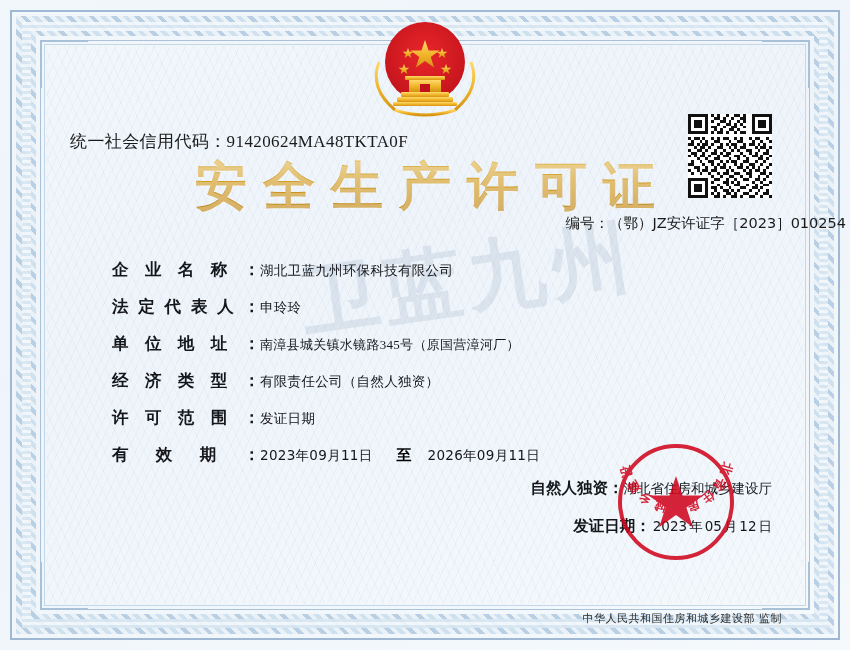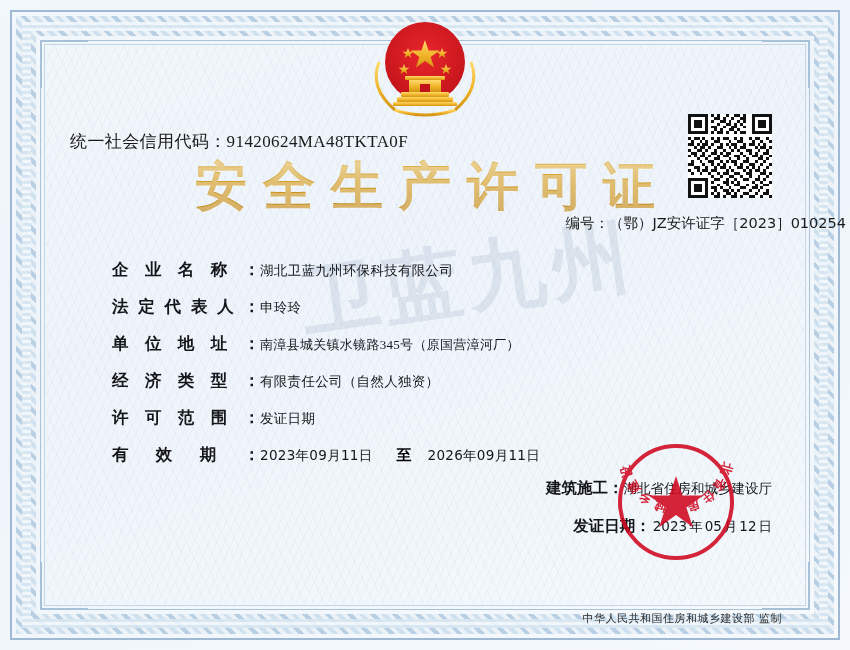--- a/index.html
+++ b/index.html
@@ -601,21 +601,21 @@
       </div>
       <div class="value">2023年09月11日</div>
       <div class="date-to">至</div>
       <div class="value">2026年09月11日</div>
     </div>
 
   </div>
 
   <div class="issuer">
     <div class="issuer-row">
-      <span>建筑施工：</span><span class="iv">湖北省住房和城乡建设厅</span>
+      <span>自然人独资：</span><span class="iv">湖北省住房和城乡建设厅</span>
     </div>
     <div class="issuer-row">
       <span>发证日期：</span><span class="iv seg">2023</span><span class="iv">年</span><span class="iv seg">05</span><span class="iv">月</span><span class="iv seg">12</span><span class="iv">日</span>
     </div>
   </div>
 
   <svg class="seal" viewBox="0 0 124 124">
     <defs>
       <path id="sealArc" d="M 62,112 m -48,0 a 48,48 0 1 1 96,0" transform="rotate(180 62 64)"></path>
     </defs>

